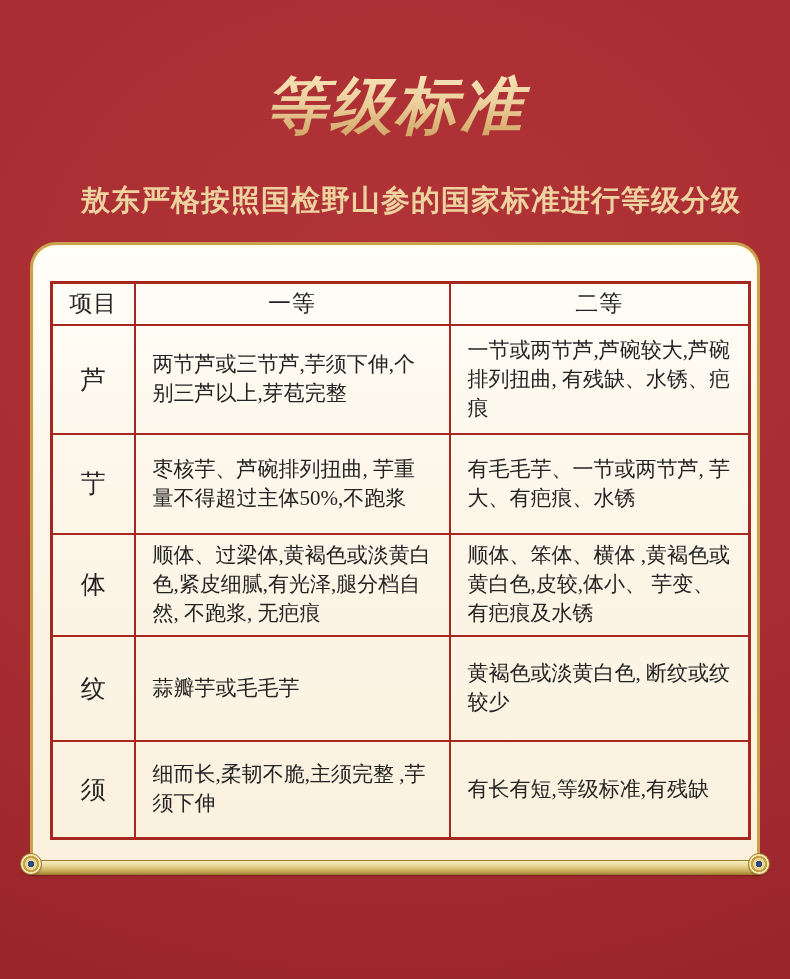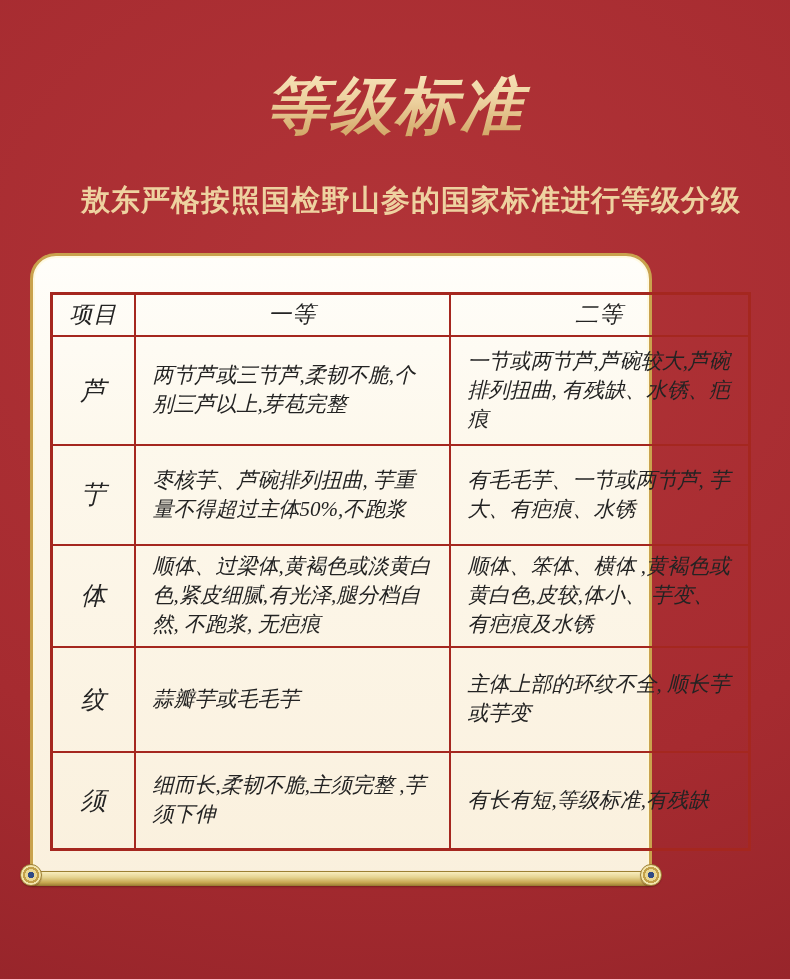--- a/index.html
+++ b/index.html
@@ -14,25 +14,24 @@
     background:linear-gradient(180deg,#f7e3b8 5%,#ecd09d 45%,#d0a463 95%);
     -webkit-background-clip:text;background-clip:text;
     -webkit-text-fill-color:transparent;color:transparent;font-style:italic;
   }
   .subtitle{
     position:absolute;top:164px;left:0;width:100%;margin:16px;
     text-align:center;font-size:29px;line-height:40px;font-weight:bold;
     color:var(--title-gold,#eed2a0);letter-spacing:1px;
   }
   .card{
-    position:absolute;left:30px;top:253px;width:622px;height:628px;box-sizing:border-box;
+    position:absolute;left:30px;top:242px;width:730px;height:628px;box-sizing:border-box;
     background:linear-gradient(180deg,#fffefa 0%,#fdf8ec 30%,#faf0dd 100%);
     border:3px solid #c9a24d;border-radius:26px 26px 10px 10px;
     box-shadow:inset 0 0 0 2px rgba(255,248,214,.65), 0 1px 0 rgba(110,70,10,.3);
-    font-style:italic;
   }
   .rod{
     position:absolute;left:-5px;right:-5px;bottom:-8px;height:13px;border-radius:7px;
     background:linear-gradient(180deg,#f8edbd 0%,#e6d493 40%,#c8a952 80%,#a8873b 100%);
     border:1px solid #9c7f33;box-shadow:0 1px 2px rgba(60,20,10,.4);
   }
   .curl{
     position:absolute;top:-8px;width:20px;height:20px;border-radius:50%;
     background:radial-gradient(circle at 50% 50%, #2e4a86 0 3px, #e9d793 3px 6px, #c2a04a 6px 8px, #f2e4ab 8px 10px);
     border:1px solid #9c7f33;box-shadow:0 1px 1px rgba(60,20,10,.35);
@@ -76,37 +75,37 @@
     <thead>
       <tr>
         <th>项目</th>
         <th>一等</th>
         <th>二等</th>
       </tr>
     </thead>
     <tbody>
       <tr>
         <th>芦</th>
-        <td>两节芦或三节芦,柔韧不脆,个别三芦以上,芽苞完整</td>
+        <td>两节芦或三节芦,芋须下伸,个别三芦以上,芽苞完整</td>
         <td>一节或两节芦,芦碗较大,芦碗排列扭曲, 有残缺、水锈、疤痕</td>
       </tr>
       <tr>
         <th>艼</th>
         <td>枣核芋、芦碗排列扭曲, 芋重量不得超过主体50%,不跑浆</td>
         <td>有毛毛芋、一节或两节芦, 芋大、有疤痕、水锈</td>
       </tr>
       <tr>
         <th>体</th>
         <td>顺体、过梁体,黄褐色或淡黄白色,紧皮细腻,有光泽,腿分档自然, 不跑浆, 无疤痕</td>
         <td>顺体、笨体、横体 ,黄褐色或黄白色,皮较,体小、 芋变、 有疤痕及水锈</td>
       </tr>
       <tr>
         <th>纹</th>
         <td>蒜瓣芋或毛毛芋</td>
-        <td>主体上部的环纹不全, 顺长芋或芋变</td>
+        <td>黄褐色或淡黄白色, 断纹或纹较少</td>
       </tr>
       <tr>
         <th>须</th>
         <td>细而长,柔韧不脆,主须完整 ,芋须下伸</td>
         <td>有长有短,等级标准,有残缺</td>
       </tr>
     </tbody>
   </table>
   <div class="rod">
     <span class="curl left"></span>

